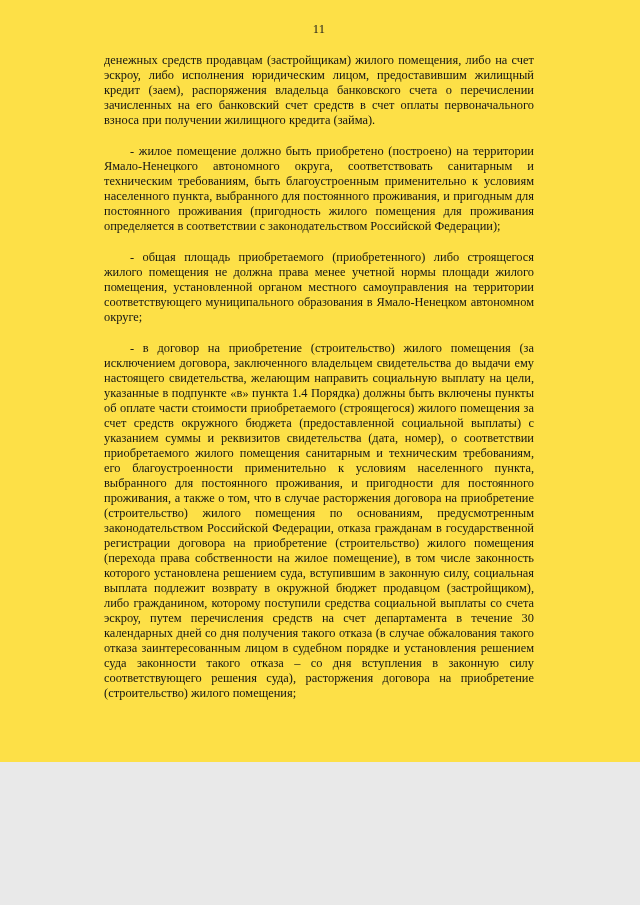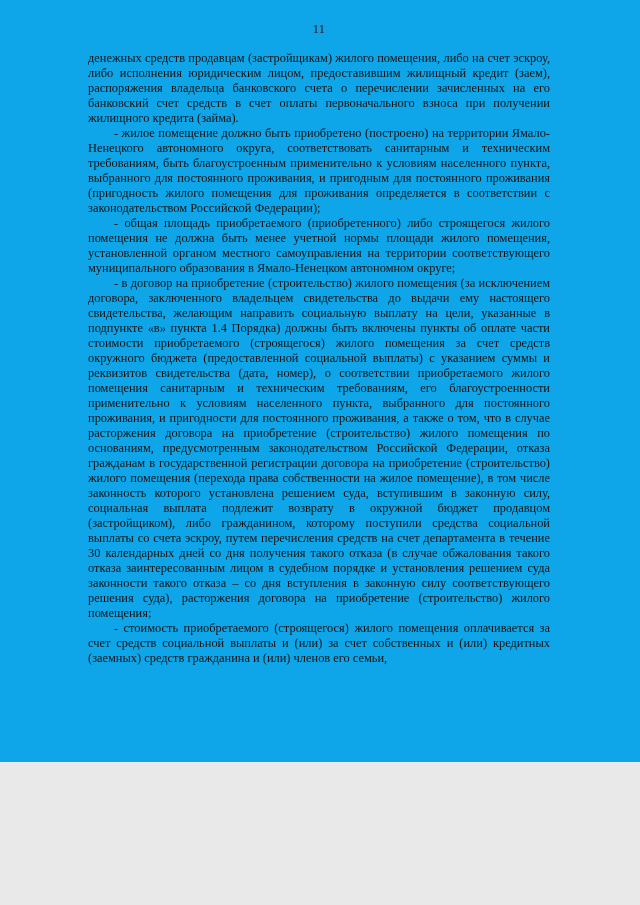--- a/index.html
+++ b/index.html
@@ -12,38 +12,38 @@
     height: 905px;
     overflow: hidden;
     font-family: "Liberation Serif", serif;
   }
   .page {
     position: absolute;
     left: 0;
     top: 0;
     width: 640px;
     height: 762px;
-    background: #0ea5e9;
+    background: #fde047;
     box-sizing: border-box;
   }
   .page-inner {
     position: absolute;
     left: 88px;
     top: 22px;
     width: 462px;
   }
   .page-number {
     text-align: center;
     font-size: 12.5px;
     color: #1a1a1a;
     margin-bottom: 14px;
     letter-spacing: 0.2px;
   }
   .body-text p {
-    margin: 0;
+    margin: 16px;
     font-size: 12.4px;
     line-height: 15.0px;
     color: #141414;
     text-align: justify;
     text-justify: inter-word;
     hyphens: none;
   }
   .body-text p.indent {
     text-indent: 26px;
   }
@@ -58,19 +58,18 @@
 </style>
 </head>
 <body>
 
 <div class="page">
   <div class="page-inner">
     <div class="page-number">11</div>
     <div class="body-text">
       <p>денежных средств продавцам (застройщикам) жилого помещения, либо на счет эскроу, либо исполнения юридическим лицом, предоставившим жилищный кредит (заем), распоряжения владельца банковского счета о перечислении зачисленных на его банковский счет средств в счет оплаты первоначального взноса при получении жилищного кредита (займа).</p>
       <p class="indent">- жилое помещение должно быть приобретено (построено) на территории Ямало-Ненецкого автономного округа, соответствовать санитарным и техническим требованиям, быть благоустроенным применительно к условиям населенного пункта, выбранного для постоянного проживания, и пригодным для постоянного проживания (пригодность жилого помещения для проживания определяется в соответствии с законодательством Российской Федерации);</p>
-      <p class="indent">- общая площадь приобретаемого (приобретенного) либо строящегося жилого помещения не должна быть менее учетной нормы площади жилого помещения, установленной органом местного самоуправления на территории соответствующего муниципального образования в Ямало-Ненецком автономном округе;</p>
+      <p class="indent">- общая площадь приобретаемого (приобретенного) либо строящегося жилого помещения не должна права менее учетной нормы площади жилого помещения, установленной органом местного самоуправления на территории соответствующего муниципального образования в Ямало-Ненецком автономном округе;</p>
       <p class="indent">- в договор на приобретение (строительство) жилого помещения (за исключением договора, заключенного владельцем свидетельства до выдачи ему настоящего свидетельства, желающим направить социальную выплату на цели, указанные в подпункте «в» пункта 1.4 Порядка) должны быть включены пункты об оплате части стоимости приобретаемого (строящегося) жилого помещения за счет средств окружного бюджета (предоставленной социальной выплаты) с указанием суммы и реквизитов свидетельства (дата, номер), о соответствии приобретаемого жилого помещения санитарным и техническим требованиям, его благоустроенности применительно к условиям населенного пункта, выбранного для постоянного проживания, и пригодности для постоянного проживания, а также о том, что в случае расторжения договора на приобретение (строительство) жилого помещения по основаниям, предусмотренным законодательством Российской Федерации, отказа гражданам в государственной регистрации договора на приобретение (строительство) жилого помещения (перехода права собственности на жилое помещение), в том числе законность которого установлена решением суда, вступившим в законную силу, социальная выплата подлежит возврату в окружной бюджет продавцом (застройщиком), либо гражданином, которому поступили средства социальной выплаты со счета эскроу, путем перечисления средств на счет департамента в течение 30 календарных дней со дня получения такого отказа (в случае обжалования такого отказа заинтересованным лицом в судебном порядке и установления решением суда законности такого отказа – со дня вступления в законную силу соответствующего решения суда), расторжения договора на приобретение (строительство) жилого помещения;</p>
-      <p class="indent">- стоимость приобретаемого (строящегося) жилого помещения оплачивается за счет средств социальной выплаты и (или) за счет собственных и (или) кредитных (заемных) средств гражданина и (или) членов его семьи,</p>
     </div>
   </div>
 </div>
 <div class="below"></div>
 
 </body></html>

